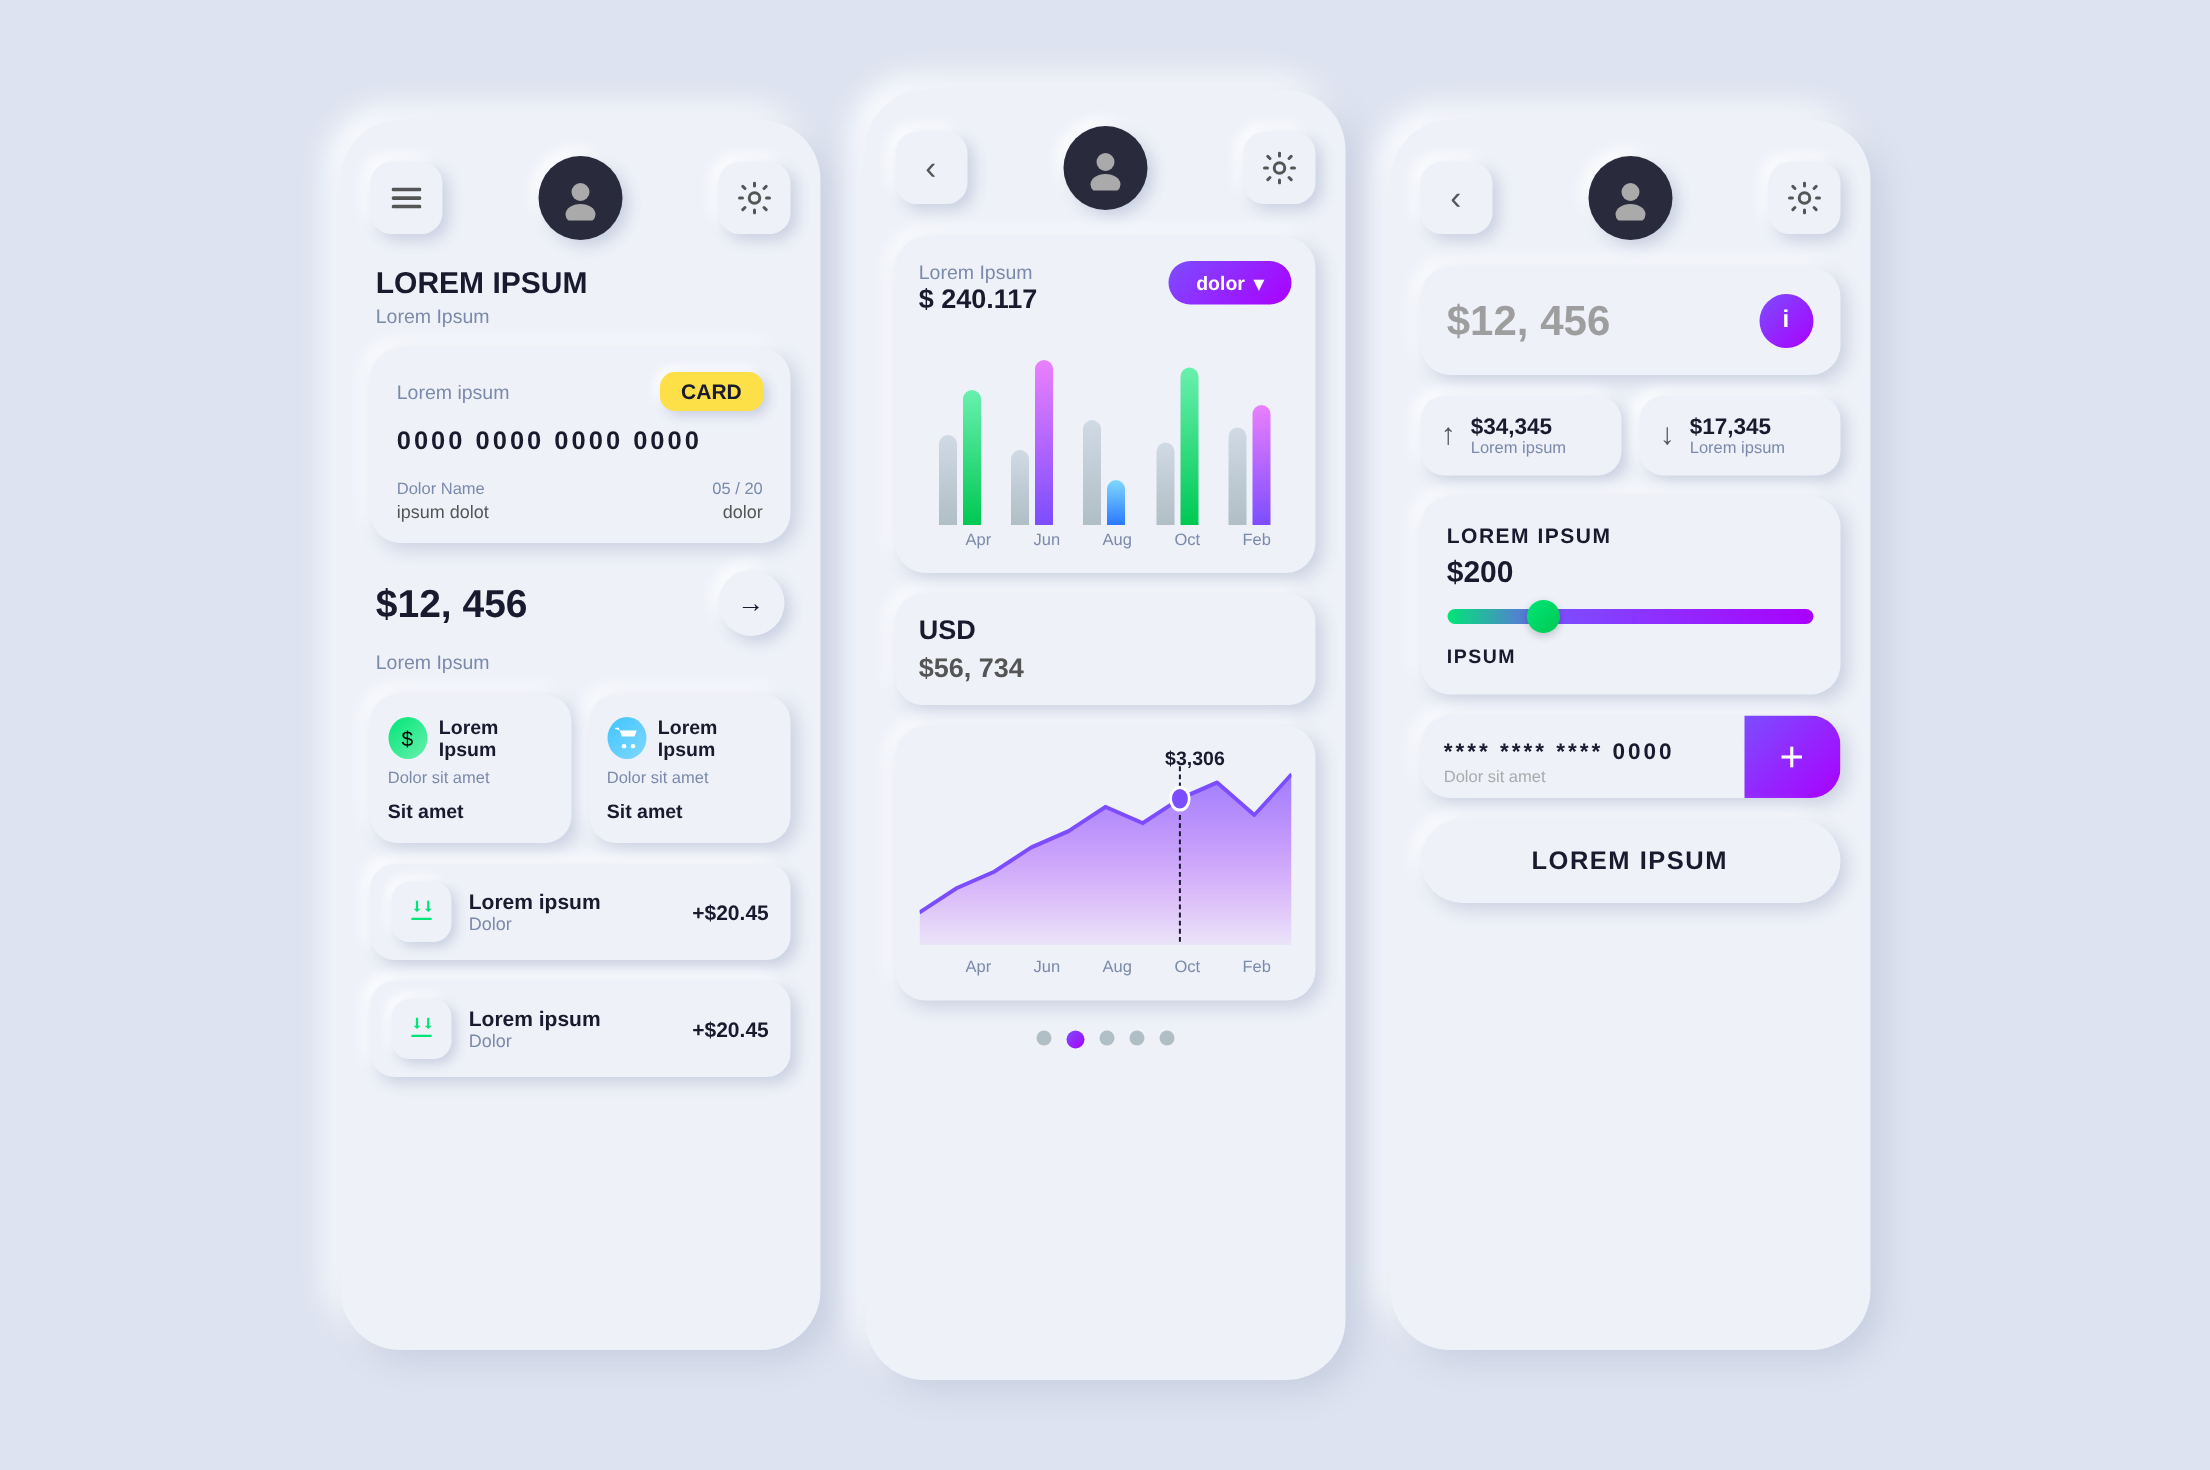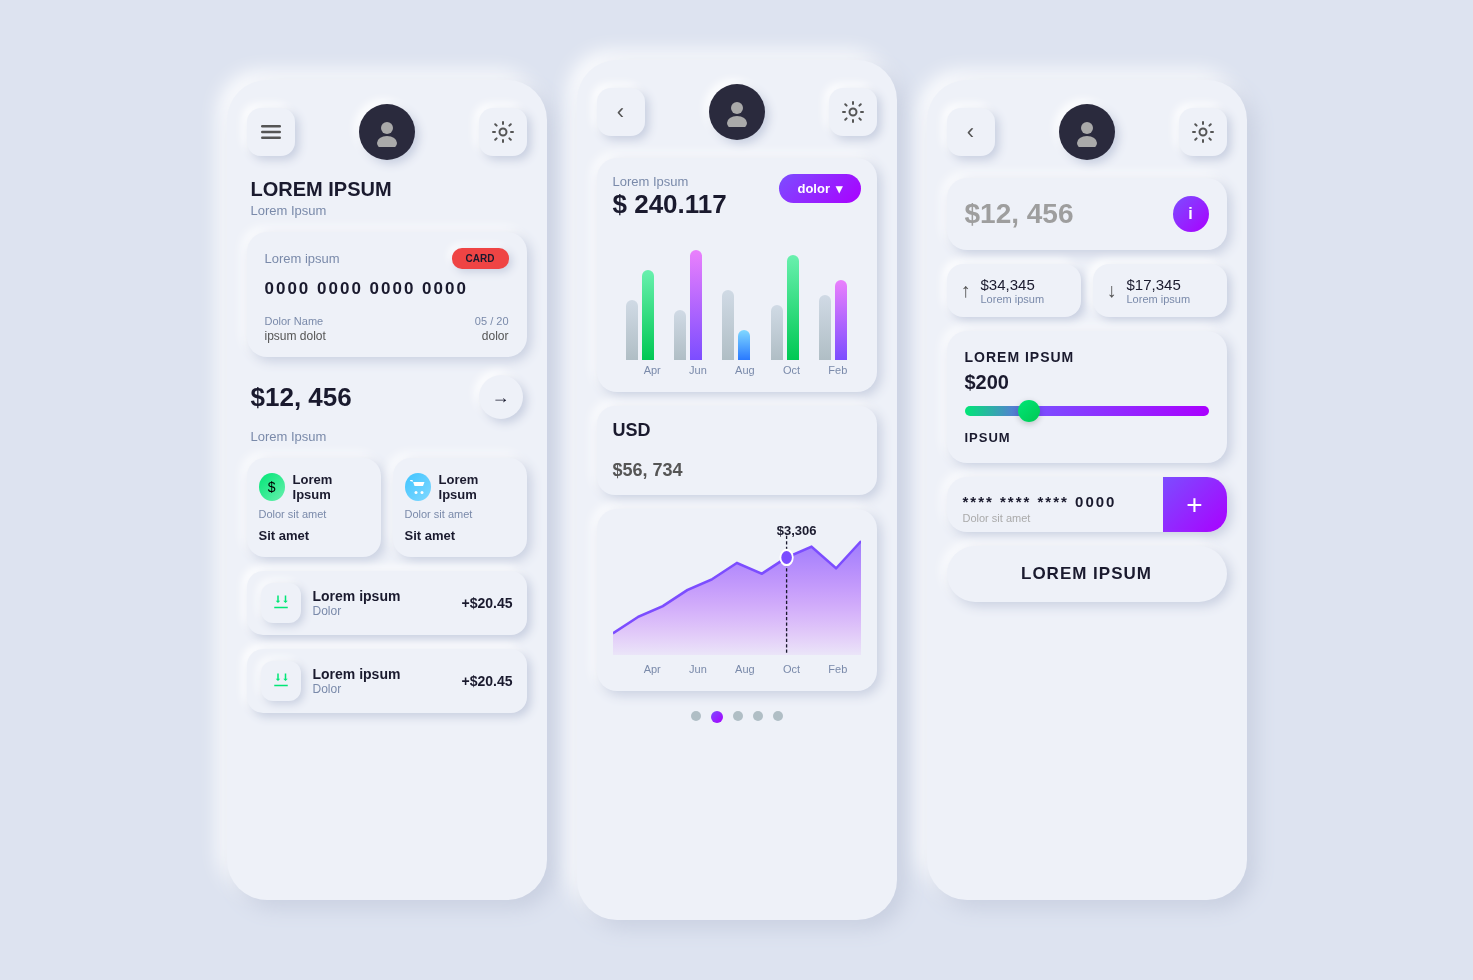--- a/index.html
+++ b/index.html
@@ -73,26 +73,26 @@
 
     .credit-card-widget {
       background: #eef1f8;
       border-radius: 20px;
       box-shadow: 4px 4px 12px #c8cfe0, -4px -4px 12px #ffffff;
       padding: 16px 18px 14px;
     }
     .credit-card-top { display: flex; justify-content: space-between; align-items: center; margin-bottom: 10px; }
     .credit-card-top span { font-size: 13px; color: #7a8aaa; }
     .card-label {
-      background: #ef4444;
+      background: #fde047;
       border-radius: 10px;
       box-shadow: 3px 3px 8px #c8cfe0, -3px -3px 8px #ffffff;
       padding: 5px 14px;
       font-weight: 800;
-      font-size: 10px;
+      font-size: 14px;
       color: #1a1a2e;
     }
     .card-number { font-size: 17px; font-weight: 700; color: #1a1a2e; letter-spacing: 2px; margin-bottom: 12px; }
     .card-bottom { display: flex; justify-content: space-between; }
     .card-bottom-item label { font-size: 11px; color: #7a8aaa; }
     .card-bottom-item p { font-size: 12px; color: #555; }
 
     .balance-row {
       display: flex;
       align-items: center;
@@ -145,21 +145,21 @@
       flex-shrink: 0;
     }
     .tx-info { flex: 1; }
     .tx-title { font-size: 14px; font-weight: 700; color: #1a1a2e; }
     .tx-sub { font-size: 12px; color: #7a8aaa; }
     .tx-amount { font-size: 14px; font-weight: 700; color: #1a1a2e; }
 
     
     .chart-header { display: flex; justify-content: space-between; align-items: flex-start; margin-bottom: 10px; }
     .chart-title-sm { font-size: 13px; color: #7a8aaa; }
-    .chart-amount { font-size: 26px; font-weight: 700; color: #1a1a2e; }
+    .chart-amount { font-size: 18px; font-weight: 700; color: #1a1a2e; }
     .dolor-btn {
       background: linear-gradient(135deg, #7c4dff, #aa00ff);
       border-radius: 20px;
       color: white;
       font-size: 13px;
       font-weight: 600;
       padding: 7px 18px;
       border: none;
       cursor: pointer;
       display: flex; align-items: center; gap: 6px;
@@ -186,21 +186,21 @@
 
     .currency-row { display: flex; gap: 12px; }
     .currency-card {
       flex: 1;
       background: #eef1f8;
       border-radius: 18px;
       box-shadow: 4px 4px 12px #c8cfe0, -4px -4px 12px #ffffff;
       padding: 14px 16px;
     }
     .currency-name { font-size: 18px; font-weight: 800; color: #1a1a2e; }
-    .currency-value { font-size: 18px; font-weight: 700; color: #555; margin-top: 19px; }
+    .currency-value { font-size: 18px; font-weight: 700; color: #555; margin-top: 4px; }
 
     .line-chart-container {
       background: #eef1f8;
       border-radius: 20px;
       box-shadow: 4px 4px 12px #c8cfe0, -4px -4px 12px #ffffff;
       padding: 16px;
       position: relative;
     }
     .line-chart-label {
       position: absolute;
@@ -239,21 +239,21 @@
       flex: 1;
       background: #eef1f8;
       border-radius: 16px;
       box-shadow: 4px 4px 10px #c8cfe0, -4px -4px 10px #ffffff;
       padding: 12px 14px;
       display: flex;
       align-items: center;
       gap: 10px;
     }
     .stat-icon { font-size: 20px; color: #555; }
-    .stat-amount { font-size: 15px; font-weight: 400; color: #1a1a2e; }
+    .stat-amount { font-size: 15px; font-weight: 700; color: #1a1a2e; }
     .stat-label { font-size: 11px; color: #7a8aaa; }
 
     .lorem-ipsum-card {
       background: #eef1f8;
       border-radius: 20px;
       box-shadow: 4px 4px 12px #c8cfe0, -4px -4px 12px #ffffff;
       padding: 18px 18px;
     }
     .lorem-title { font-size: 14px; font-weight: 800; color: #1a1a2e; letter-spacing: 1px; }
     .lorem-amount { font-size: 20px; font-weight: 700; color: #1a1a2e; margin: 6px 0 12px; }

